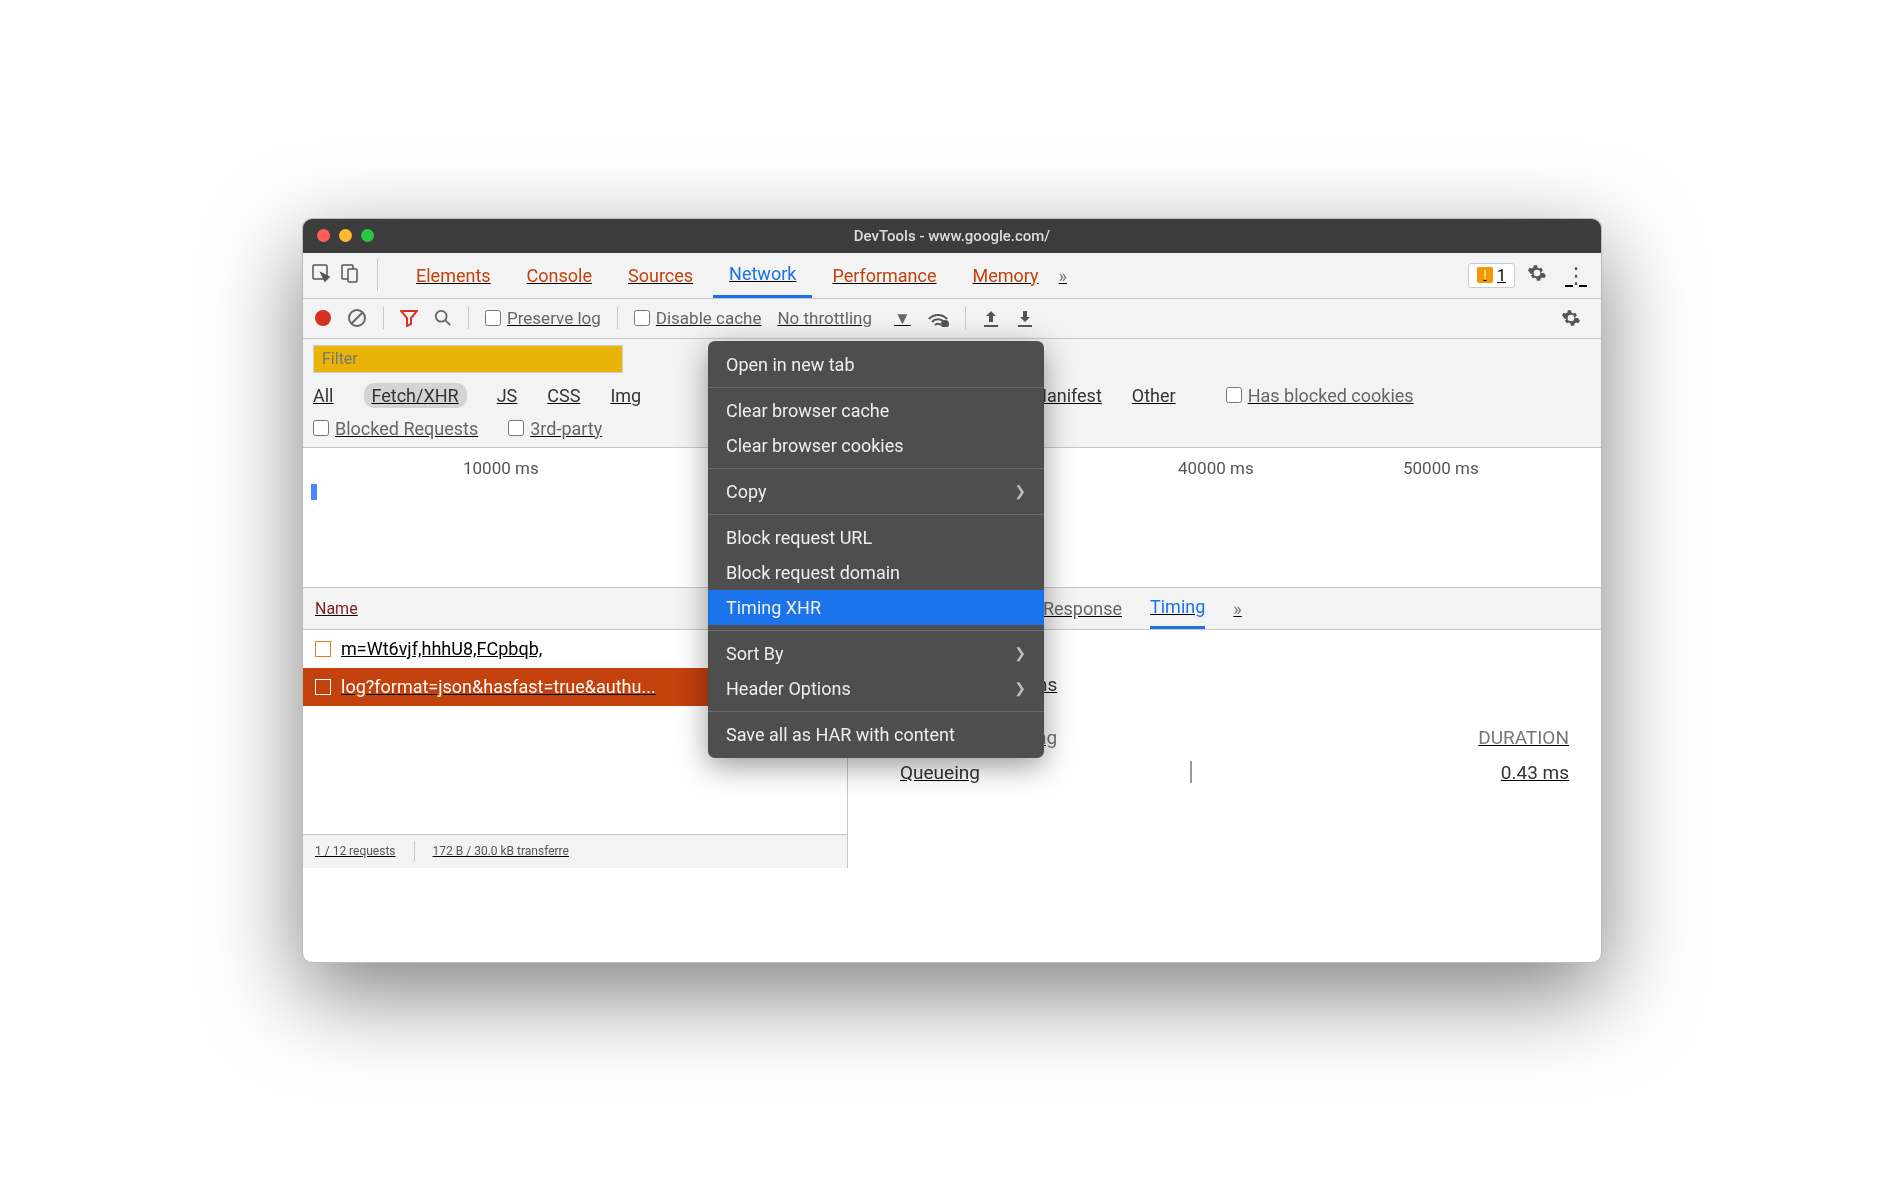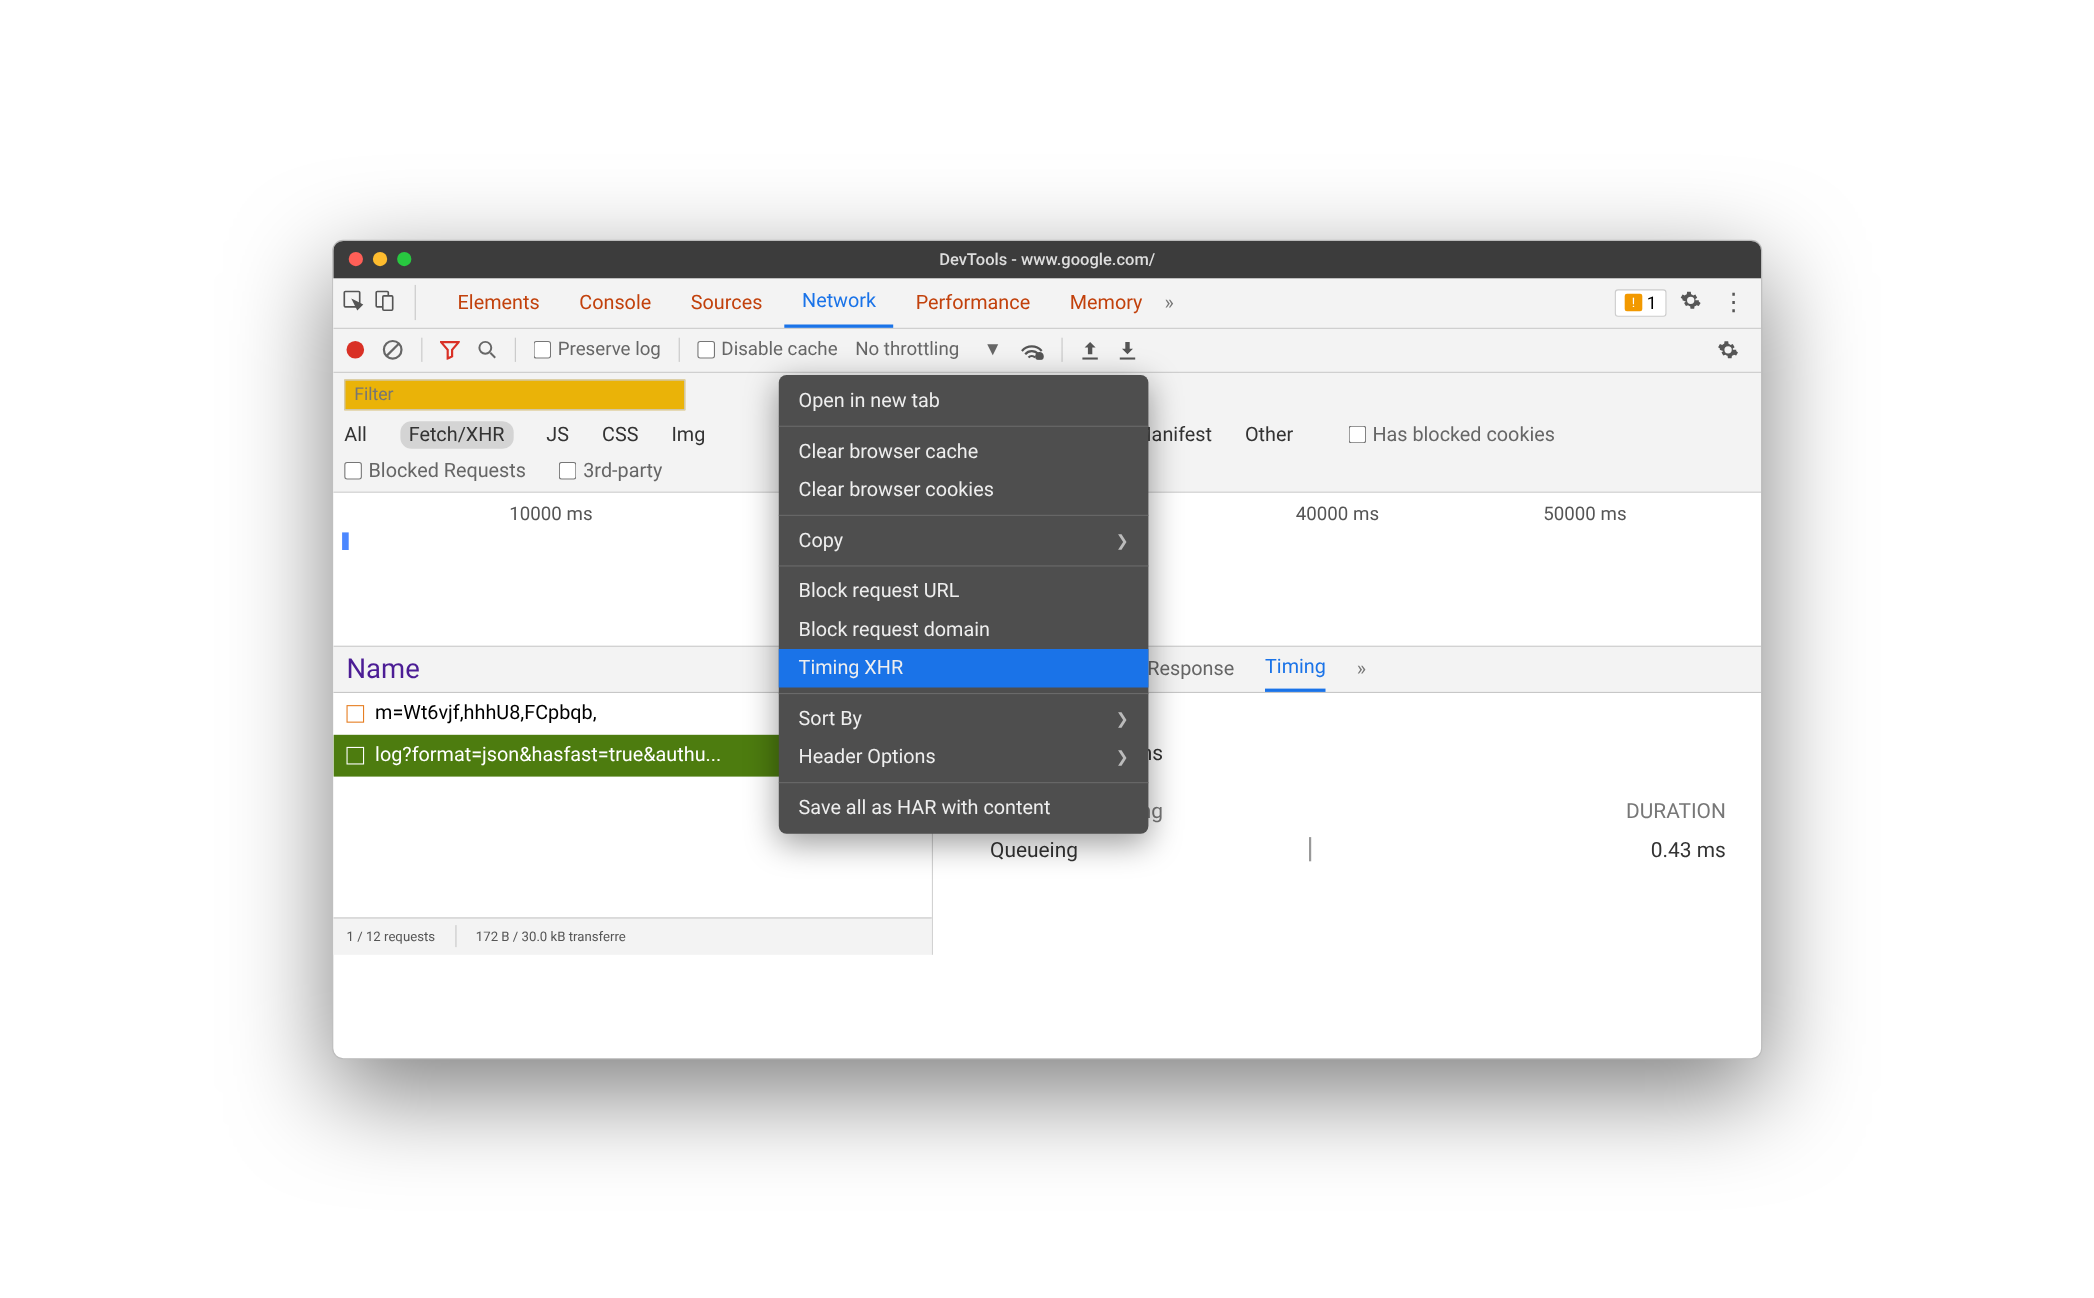--- a/index.html
+++ b/index.html
@@ -1,17 +1,17 @@
 <!DOCTYPE html>
 <html><head>
 <meta charset="utf-8">
 <style>
 * { margin:0; padding:0; box-sizing:border-box; font-family:-apple-system,BlinkMacSystemFont,"Segoe UI",Roboto,sans-serif; }
 body { background:#fff; display:flex; align-items:center; justify-content:center; min-height:100vh; }
-.window { width:1300px; height:745px; border-radius:10px; overflow:hidden; box-shadow:0 30px 90px rgba(0,0,0,0.5); position:relative; background:#fff; border:1px solid #bbb; }
+.window { width:1300px; height:745px; border-radius:10px; overflow:hidden; box-shadow:0 30px 90px rgba(0,0,0,0.5); position:relative; background:#fff; border:1px solid #bbb;text-decoration:underline; }
 .titlebar { height:34px; background:#3c3c3c; display:flex; align-items:center; padding:0 14px; position:relative; }
 .traffic { display:flex; gap:9px; }
 .dot { width:13px; height:13px; border-radius:50%; }
 .dot.red { background:#ff5f57; } .dot.yellow { background:#febc2e; } .dot.green { background:#28c840; }
 .title { position:absolute; left:0; right:0; text-align:center; color:#ddd; font-size:15px; font-weight:500; pointer-events:none; }
 .tabbar { height:46px; border-bottom:1px solid #c7c7c7; display:flex; align-items:center; padding:0 8px; background:#f3f3f3; gap:4px; }
 .inspect-icons { display:flex; gap:8px; padding-right:18px; border-right:1px solid #c7c7c7; margin-right:18px; align-self:center; height:32px; align-items:center; }
 .inspect-icons svg { stroke:#555; }
 .tab { font-size:18px; color:#c2410c; padding:0 16px; height:100%; display:flex; align-items:center; cursor:pointer; }
 .tab.active { color:#1a73e8; border-bottom:3px solid #1a73e8; }
@@ -28,24 +28,24 @@
 .filterbar { background:#f3f3f3; border-bottom:1px solid #c7c7c7; padding:6px 10px 8px; font-size:18px; }
 .filter-input { width:310px; height:28px; background:#eab308; border:1px solid #ccc; padding:0 8px; font-size:16px; color:#333; }
 .filter-row { display:flex; align-items:center; gap:30px; margin-top:10px; flex-wrap:wrap; }
 .pill { cursor:pointer; color:#333; }
 .pill.active { background:#d4d4d4; padding:2px 8px; border-radius:10px; }
 .timeline { height:140px; border-bottom:1px solid #c7c7c7; background:#fff; position:relative; padding-top:6px; }
 .time-label { position:absolute; top:10px; font-size:17px; color:#555; }
 .marker { position:absolute; left:8px; top:36px; width:6px; height:16px; background:#4b87ff; }
 .body { display:flex; height:280px; }
 .left-pane { width:545px; border-right:1px solid #c7c7c7; display:flex; flex-direction:column; }
-.col-header { height:42px; border-bottom:1px solid #c7c7c7; display:flex; align-items:center; padding:0 12px; font-size:25px; color:#4c1d95; background:#f3f3f3; }
+.col-header { height:42px; border-bottom:1px solid #c7c7c7; display:flex; align-items:center; padding:0 12px; font-size:16px; color:#7f1d1d; background:#f3f3f3; }
 .rows { flex:1; background:#fff; overflow:hidden; }
 .row { height:38px; display:flex; align-items:center; padding:0 12px; gap:10px; font-size:18px; white-space:nowrap; overflow:hidden; }
-.row.sel { background:#4d7c0f; color:#fff; }
+.row.sel { background:#c2410c; color:#fff; }
 .file-icon { width:16px; height:16px; border:1.5px solid #e67e22; flex-shrink:0; }
 .file-icon.sel { border-color:#fff; }
 .status { height:34px; border-top:1px solid #c7c7c7; background:#f3f3f3; display:flex; align-items:center; padding:0 12px; font-size:12px; color:#555; gap:18px; }
 .status .divider { width:1px; height:20px; background:#c7c7c7; }
 .right-pane { flex:1; display:flex; flex-direction:column; }
 .detail-tabs { height:42px; border-bottom:1px solid #c7c7c7; display:flex; align-items:center; padding:0 12px; gap:28px; font-size:18px; color:#666; background:#f3f3f3; }
 .dtab { cursor:pointer; height:100%; display:flex; align-items:center; }
 .dtab.active { color:#1a73e8; border-bottom:3px solid #1a73e8; }
 .detail-body { padding:14px 32px; font-size:19px; color:#333; }
 .detail-body .line { margin-bottom:6px; }

